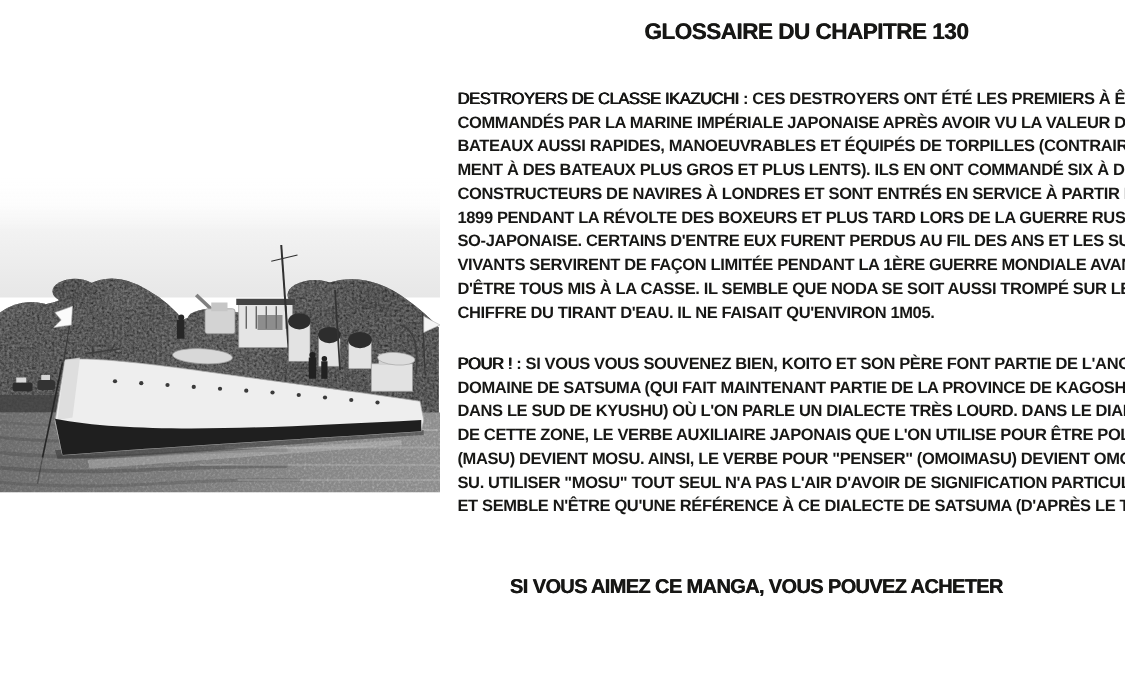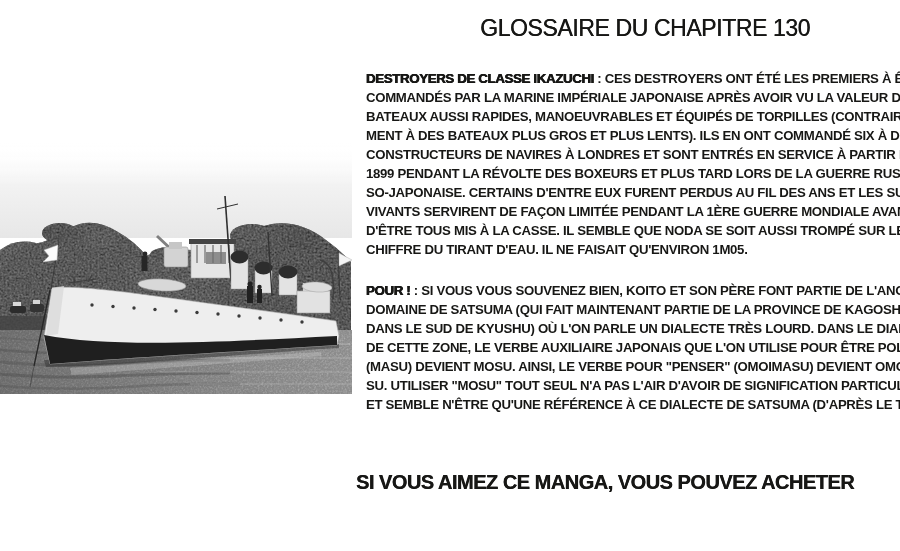--- a/index.html
+++ b/index.html
@@ -6,38 +6,38 @@
   body{
     width:900px;height:551px;overflow:hidden;background:#ffffff;
     font-family:"Liberation Sans","DejaVu Sans",sans-serif;
     color:#171715;position:relative;
   }
   .page{position:absolute;inset:0;background:#ffffff;}
 
   
   .title{
     position:absolute;left:400px;top:15px;width:490px;margin:0;
-    text-align:center;font-size:23px;font-weight:400;letter-spacing:-0.4px;
+    text-align:center;font-size:18px;font-weight:700;letter-spacing:-0.4px;
     text-shadow:0.4px 0 currentColor;
   }
 
   
   .entries{position:absolute;left:366px;top:69px;width:534px;}
   .entry{margin:0;}
   .entry + .entry{margin-top:22px;}
   .line{
     white-space:nowrap;font-size:13.2px;line-height:19px;font-weight:700;
     letter-spacing:-0.3px;
   }
-  .term{font-weight:700;text-shadow:0.5px 0 currentColor,-0.2px 0 currentColor;text-align:center;}
+  .term{font-weight:400;text-shadow:0.5px 0 currentColor,-0.2px 0 currentColor;text-align:center;}
 
   
   .footer{
-    position:absolute;left:329px;top:468px;width:552px;text-align:center;
-    font-size:20px;line-height:28px;font-weight:700;letter-spacing:-0.5px;
+    position:absolute;left:329px;top:456px;width:552px;text-align:center;
+    font-size:16px;line-height:28px;font-weight:700;letter-spacing:-0.5px;
     text-shadow:0.4px 0 currentColor;
   }
 
   
   .photo{
     position:absolute;left:0;top:142px;width:352px;height:252px;margin:0;
   }
   .photo svg{display:block;width:352px;height:252px;filter:grayscale(1) blur(0.3px);}
 </style>
 </head>

